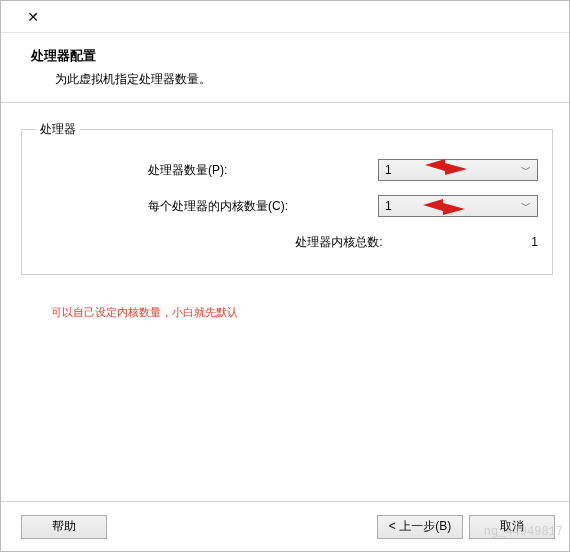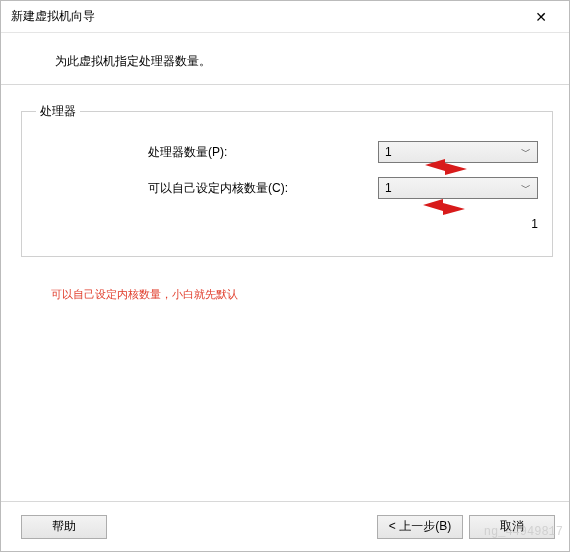--- a/index.html
+++ b/index.html
@@ -125,49 +125,50 @@
     font-family: Liberation Mono, monospace;
     letter-spacing: 0;
     opacity: 0.6;
     pointer-events: none;
   }
 </style>
 </head>
 <body>
 
 <div class="titlebar">
-  <span class="title">新建虚拟机向导</span>
   <span class="close">✕</span>
 </div>
 
 <div class="header">
+  <div class="heading">处理器配置</div>
   <div class="subheading">为此虚拟机指定处理器数量。</div>
 </div>
 
 <div class="content">
   <fieldset class="groupbox">
     <legend>处理器</legend>
 
     <div class="formrow">
       <div class="label">处理器数量(P):</div>
       <div class="select">
         <span>1</span>
         <span class="chev">﹀</span>
       </div>
     </div>
 
     <div class="formrow">
-      <div class="label">可以自己设定内核数量(C):</div>
+      <div class="label">每个处理器的内核数量(C):</div>
       <div class="select">
         <span>1</span>
         <span class="chev">﹀</span>
       </div>
     </div>
 
     <div class="formrow">
+      <div class="label">处理器内核总数:</div>
       <div class="value">1</div>
     </div>
   </fieldset>
 
   <div class="annotation">可以自己设定内核数量，小白就先默认</div>
 </div>
 
 <svg class="arrow" style="left:420px;top:152px;" width="50" height="30">
   <polygon points="4,12 24,6 24,10 46,16 24,22 24,18" fill="#d81b1b"></polygon>
 </svg>

